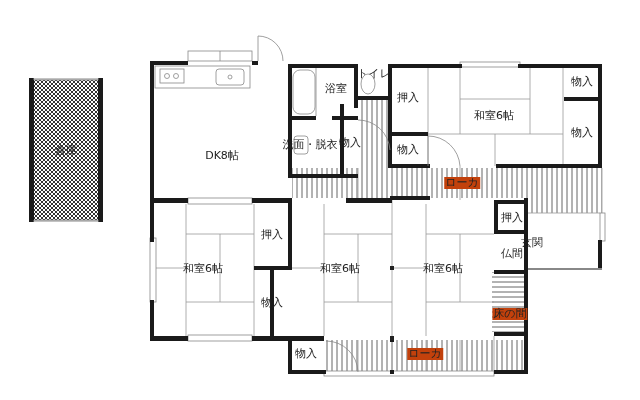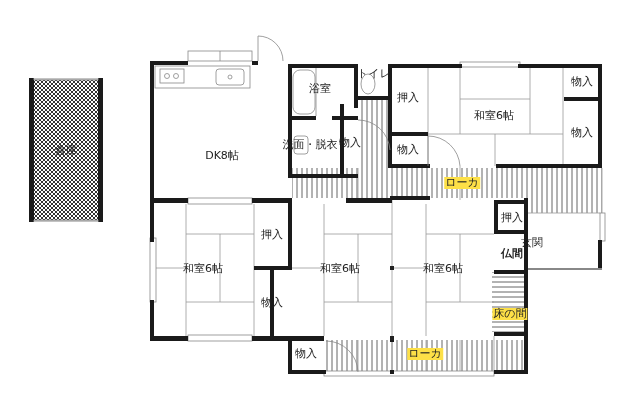--- a/index.html
+++ b/index.html
@@ -1,21 +1,21 @@
 <!DOCTYPE html>
 <html><head>
 <meta charset="utf-8">
 <style>
   html, body { margin: 0; padding: 0; background: #ffffff; }
   body { width: 640px; height: 400px; position: relative; overflow: hidden;
          font-family: "DejaVu Sans", "Liberation Sans", sans-serif; }
   svg { position: absolute; left: 0; top: 0; }
   .lbl { position: absolute; font-size: 11px; color: #222; white-space: nowrap;
          line-height: 12px; transform: translate(-50%, -50%); }
-  .lbl.bg { background: #fde047; padding: 0 1px; }
+  .lbl.bg { background: #c2410c; padding: 0 1px; }
 </style>
 </head>
 <body>
 
 <svg width="640" height="400" viewBox="0 0 640 400" xmlns="http://www.w3.org/2000/svg">
   <defs>
     <pattern id="cross" width="4" height="4" patternUnits="userSpaceOnUse">
       <rect width="4" height="4" fill="#ffffff"></rect>
       <path d="M0 0L4 4M4 0L0 4" stroke="#333" stroke-width="1"></path>
     </pattern>
@@ -181,33 +181,33 @@
   </g>
 
   <g fill="#222">
     <rect x="390" y="266" width="4" height="4"></rect>
     <rect x="390" y="336" width="4" height="4"></rect>
   </g>
 </svg>
 
 <div class="lbl" style="left:66px;top:150px;font-family:Liberation Serif, serif;">倉庫</div>
 <div class="lbl" style="left:222px;top:156px;">DK8帖</div>
-<div class="lbl" style="left:320px;top:89px;">浴室</div>
+<div class="lbl" style="left:336px;top:89px;">浴室</div>
 <div class="lbl" style="left:374px;top:74px;">トイレ</div>
 <div class="lbl" style="left:310px;top:145px;">洗面・脱衣</div>
 <div class="lbl" style="left:350px;top:143px;">物入</div>
 <div class="lbl" style="left:494px;top:116px;">和室6帖</div>
 <div class="lbl" style="left:408px;top:98px;">押入</div>
 <div class="lbl" style="left:408px;top:150px;">物入</div>
 <div class="lbl" style="left:582px;top:82px;">物入</div>
 <div class="lbl" style="left:582px;top:133px;">物入</div>
 <div class="lbl bg" style="left:462px;top:183px;">ローカ</div>
 <div class="lbl" style="left:203px;top:269px;">和室6帖</div>
 <div class="lbl" style="left:272px;top:235px;">押入</div>
 <div class="lbl" style="left:272px;top:303px;">物入</div>
 <div class="lbl" style="left:340px;top:269px;">和室6帖</div>
 <div class="lbl" style="left:443px;top:269px;">和室6帖</div>
 <div class="lbl" style="left:512px;top:218px;">押入</div>
-<div class="lbl" style="left:512px;top:254px;font-weight:bold;">仏間</div>
+<div class="lbl" style="left:512px;top:254px;">仏間</div>
 <div class="lbl bg" style="left:510px;top:302px;margin-top:12px;">床の間</div>
 <div class="lbl" style="left:532px;top:243px;">玄関</div>
 <div class="lbl bg" style="left:425px;top:354px;">ローカ</div>
 <div class="lbl" style="left:306px;top:354px;">物入</div>
 
 </body></html>

